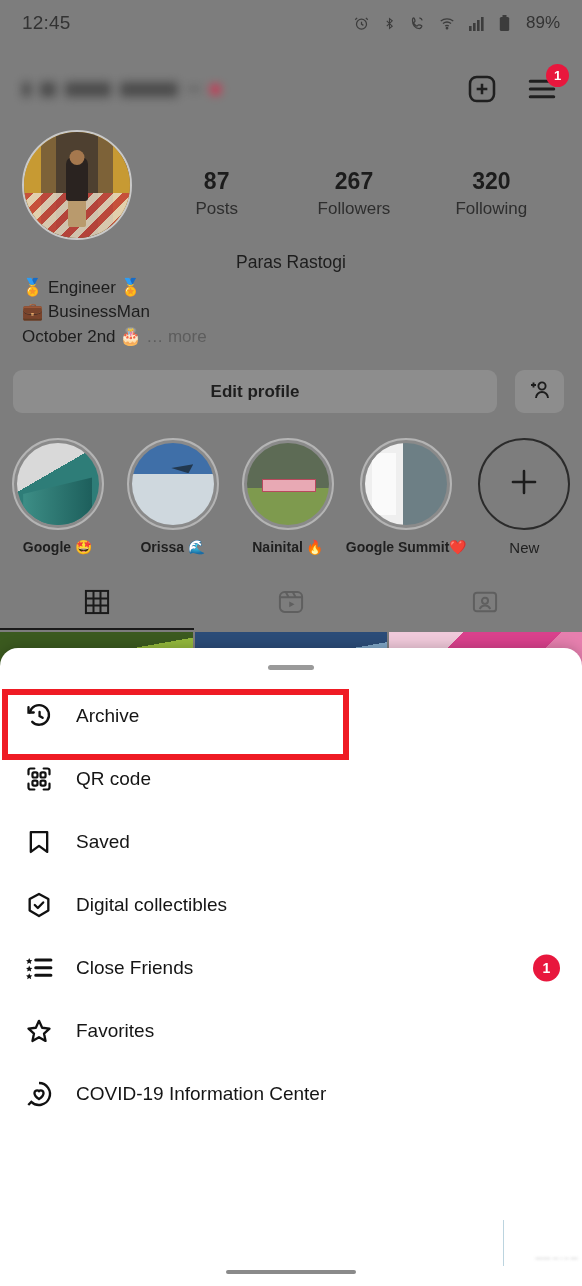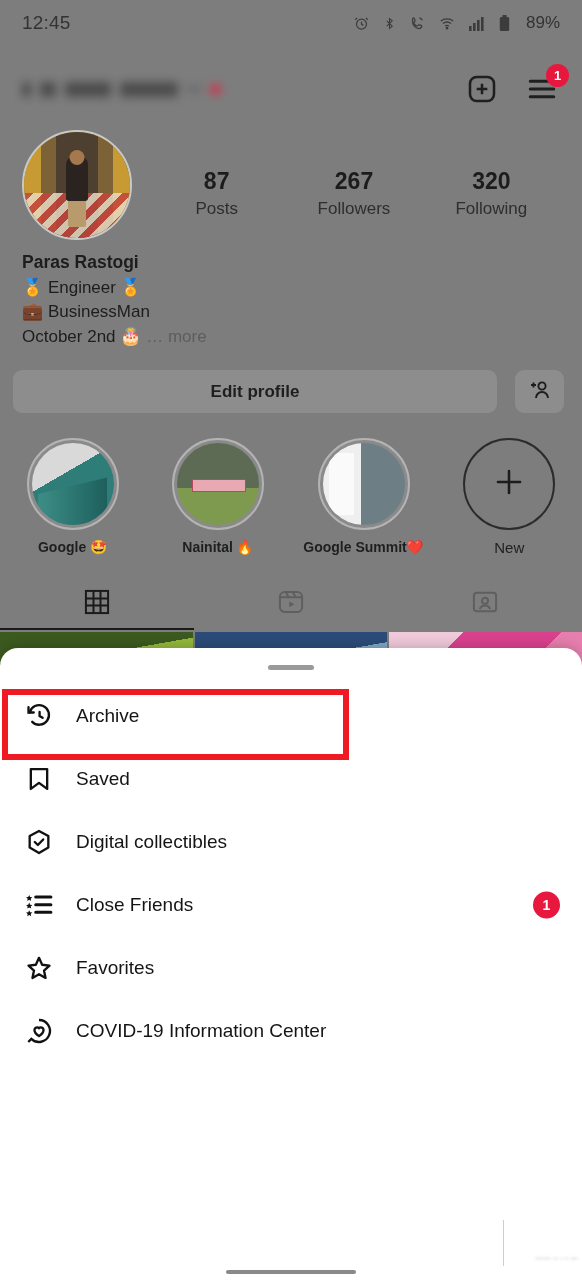--- a/index.html
+++ b/index.html
@@ -67,21 +67,21 @@
   .av-legs { position:absolute; left:50%; top:56%; transform:translateX(-50%);
     width:18px; height:36px; background:#b99a6d; border-radius:2px; }
 
   .stats { display:flex; flex:1; margin-left:16px; padding-top:28px; }
   .stat { flex:1; text-align:center; }
   .stat-num { font-size:23px; font-weight:bold; color:#1c1c1c; line-height:1.25;margin-top:9px; }
   .stat-label { font-size:17px; color:#2e2e2e; margin-top:3px; }
 
   
   .bio { position:absolute; top:250px; left:22px; right:22px; color:#1d1d1d; }
-  .bio-name { font-size:17.5px; font-weight:bold; line-height:1.46; }
+  .bio-name { font-size:17.5px; font-weight:normal; line-height:1.46;text-align:center; }
   .bio-line { font-size:17px; line-height:1.46; }
   .bio-more { color:#5d5d5d; }
 
   
   .edit-row { position:absolute; top:370px; left:13px; right:18px; display:flex; gap:18px; }
   .edit-btn {
     flex:1; height:43px; border-radius:9px; background:#8d8d8d;
     display:flex; align-items:center; justify-content:center;
     font-size:17px; font-weight:bold; color:#1e1e1e;
   }
@@ -282,20 +282,26 @@
 
     <div class="highlights">
       <div class="hl">
         <div class="hl-ring">
           <div class="hl-img img-google"></div>
         </div>
         <div class="hl-label">Google 🤩</div>
       </div>
       <div class="hl">
         <div class="hl-ring">
+          <div class="hl-img img-orissa"></div>
+        </div>
+        <div class="hl-label">Orissa 🌊</div>
+      </div>
+      <div class="hl">
+        <div class="hl-ring">
           <div class="hl-img img-nainital"></div>
         </div>
         <div class="hl-label">Nainital 🔥</div>
       </div>
       <div class="hl">
         <div class="hl-ring">
           <div class="hl-img img-summit"></div>
         </div>
         <div class="hl-label">Google Summit❤️</div>
       </div>
@@ -359,20 +365,32 @@
           <svg width="28" height="28" viewBox="0 0 24 24" fill="none" stroke="#111" stroke-width="2" stroke-linecap="round">
             <path d="M4 9a8.4 8.4 0 112.2 8"></path>
             <path d="M3 4.5V9h4.5"></path>
             <path d="M12.5 8.5V12l2.6 1.6"></path>
           </svg>
         </span>
         <span class="mi-label">Archive</span>
       </div>
 
 
+      <div class="menu-item">
+        <span class="mi-icon">
+          <svg width="28" height="28" viewBox="0 0 24 24" fill="none" stroke="#111" stroke-width="1.9" stroke-linecap="round">
+            <path d="M3 8V4.8A1.8 1.8 0 014.8 3H8M16 3h3.2A1.8 1.8 0 0121 4.8V8M21 16v3.2a1.8 1.8 0 01-1.8 1.8H16M8 21H4.8A1.8 1.8 0 013 19.2V16"></path>
+            <rect x="6.4" y="6.4" width="4.3" height="4.3" rx="1.3"></rect>
+            <rect x="13.3" y="6.4" width="4.3" height="4.3" rx="1.3"></rect>
+            <rect x="6.4" y="13.3" width="4.3" height="4.3" rx="1.3"></rect>
+            <rect x="13.3" y="13.3" width="4.3" height="4.3" rx="1.3"></rect>
+          </svg>
+        </span>
+        <span class="mi-label">QR code</span>
+      </div>
 
       <div class="menu-item">
         <span class="mi-icon">
           <svg width="28" height="28" viewBox="0 0 24 24" fill="none" stroke="#111" stroke-width="2" stroke-linejoin="round">
             <path d="M5 3.5h14v17l-7-5.2-7 5.2z"></path>
           </svg>
         </span>
         <span class="mi-label">Saved</span>
       </div>
 

